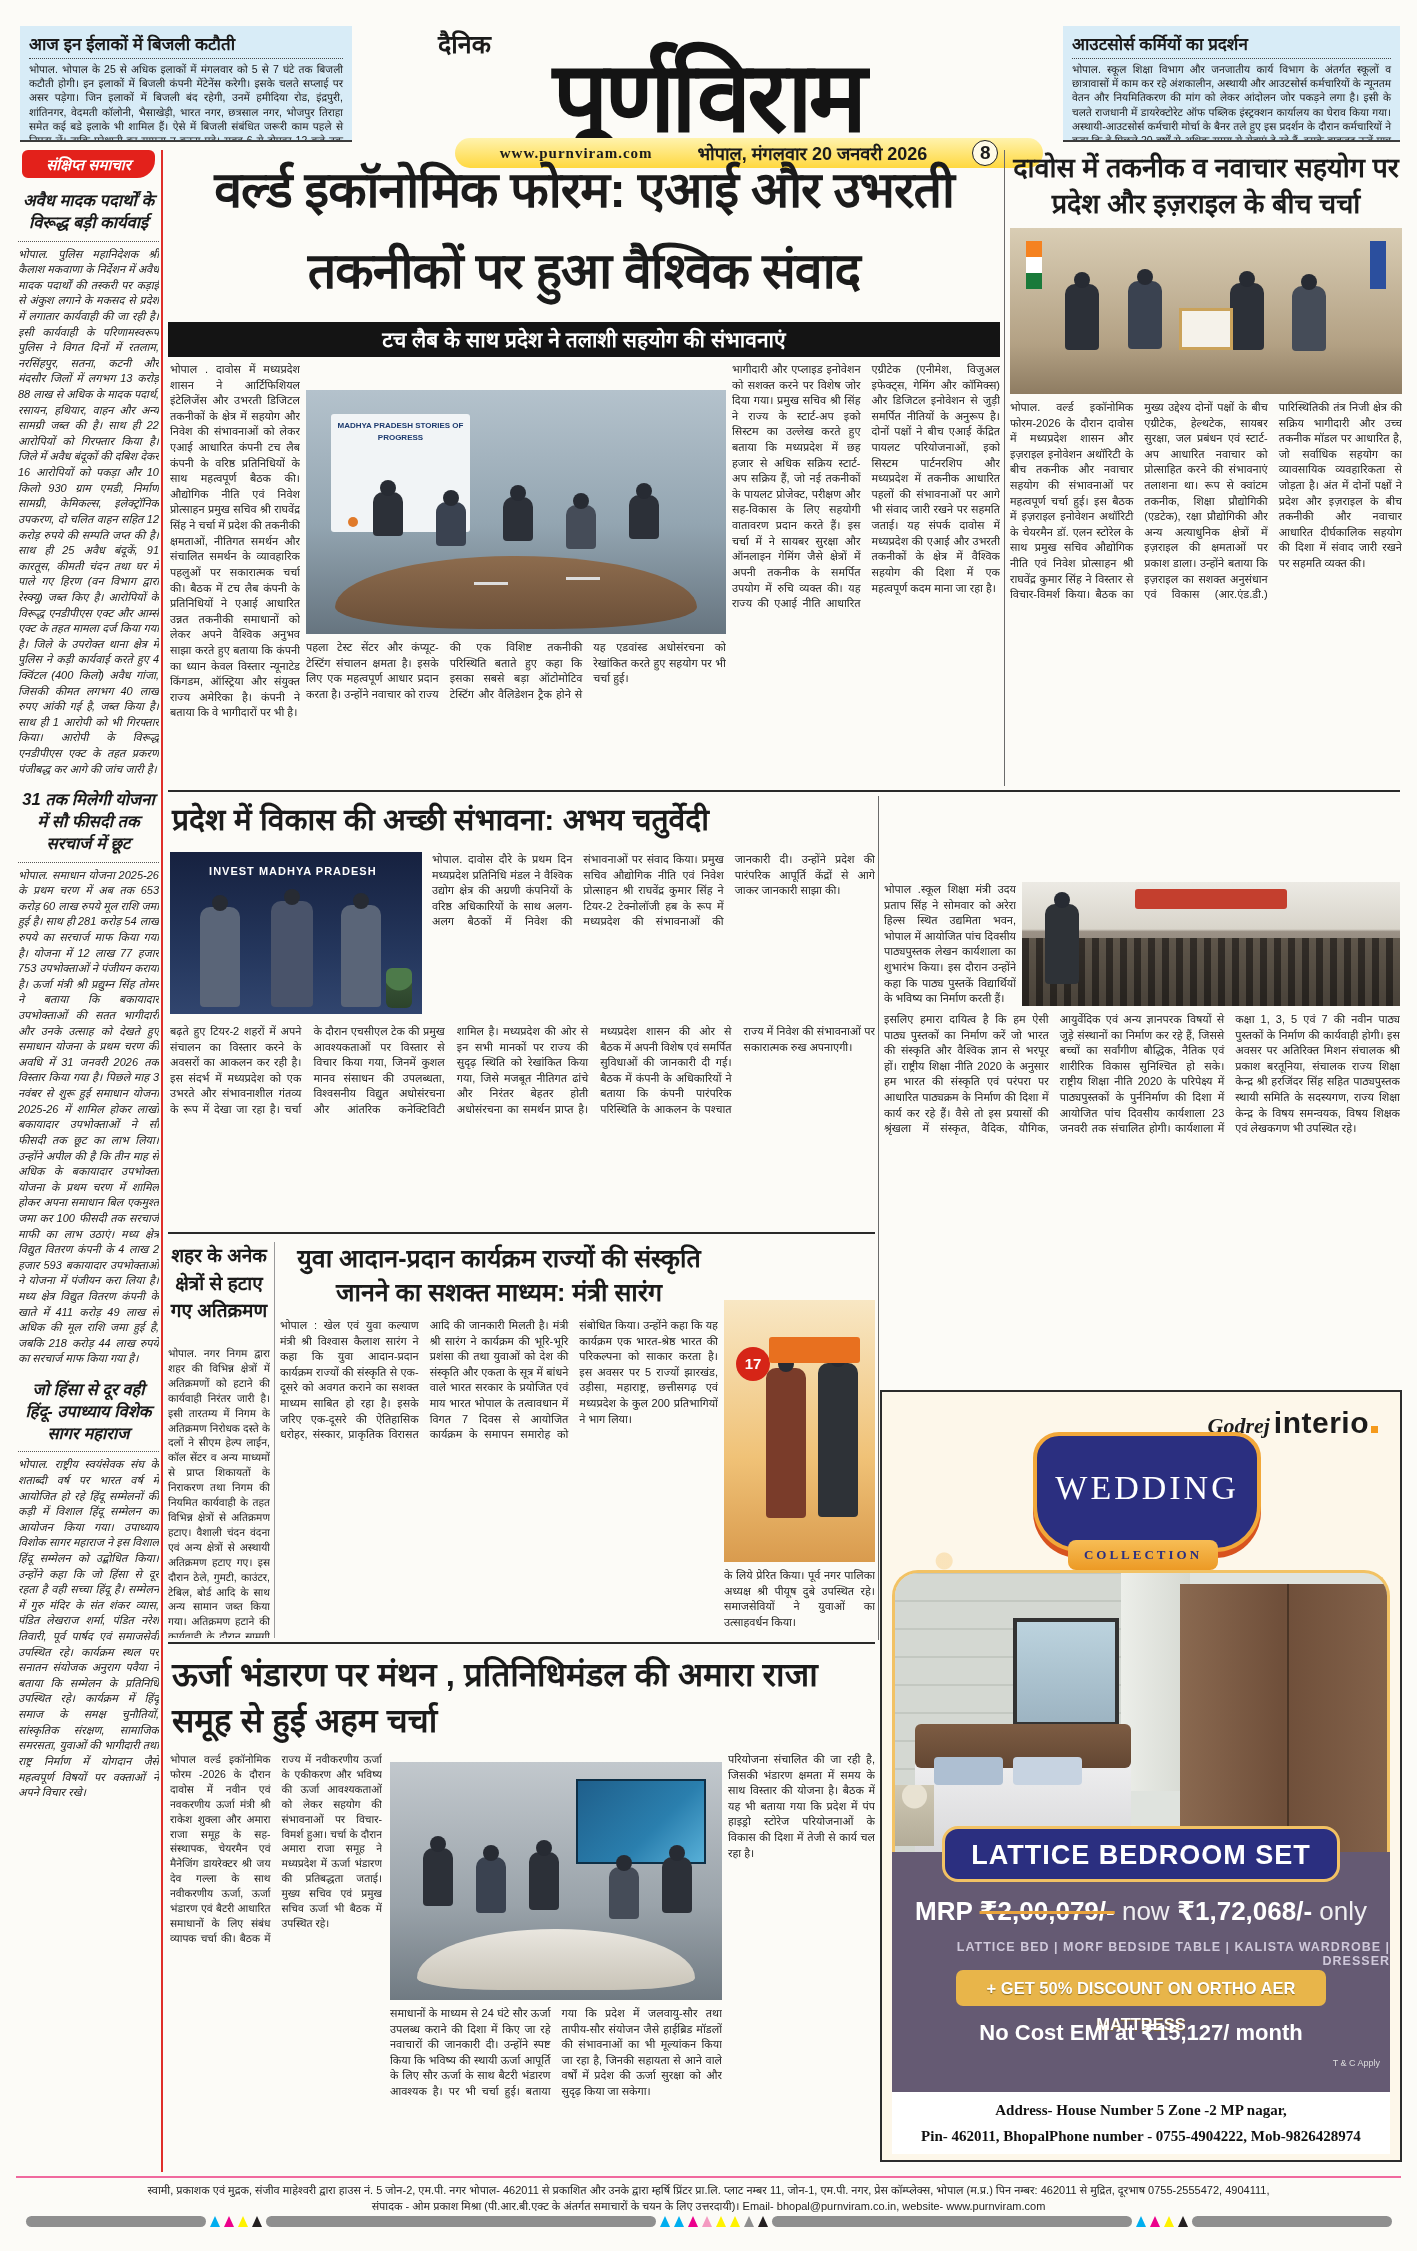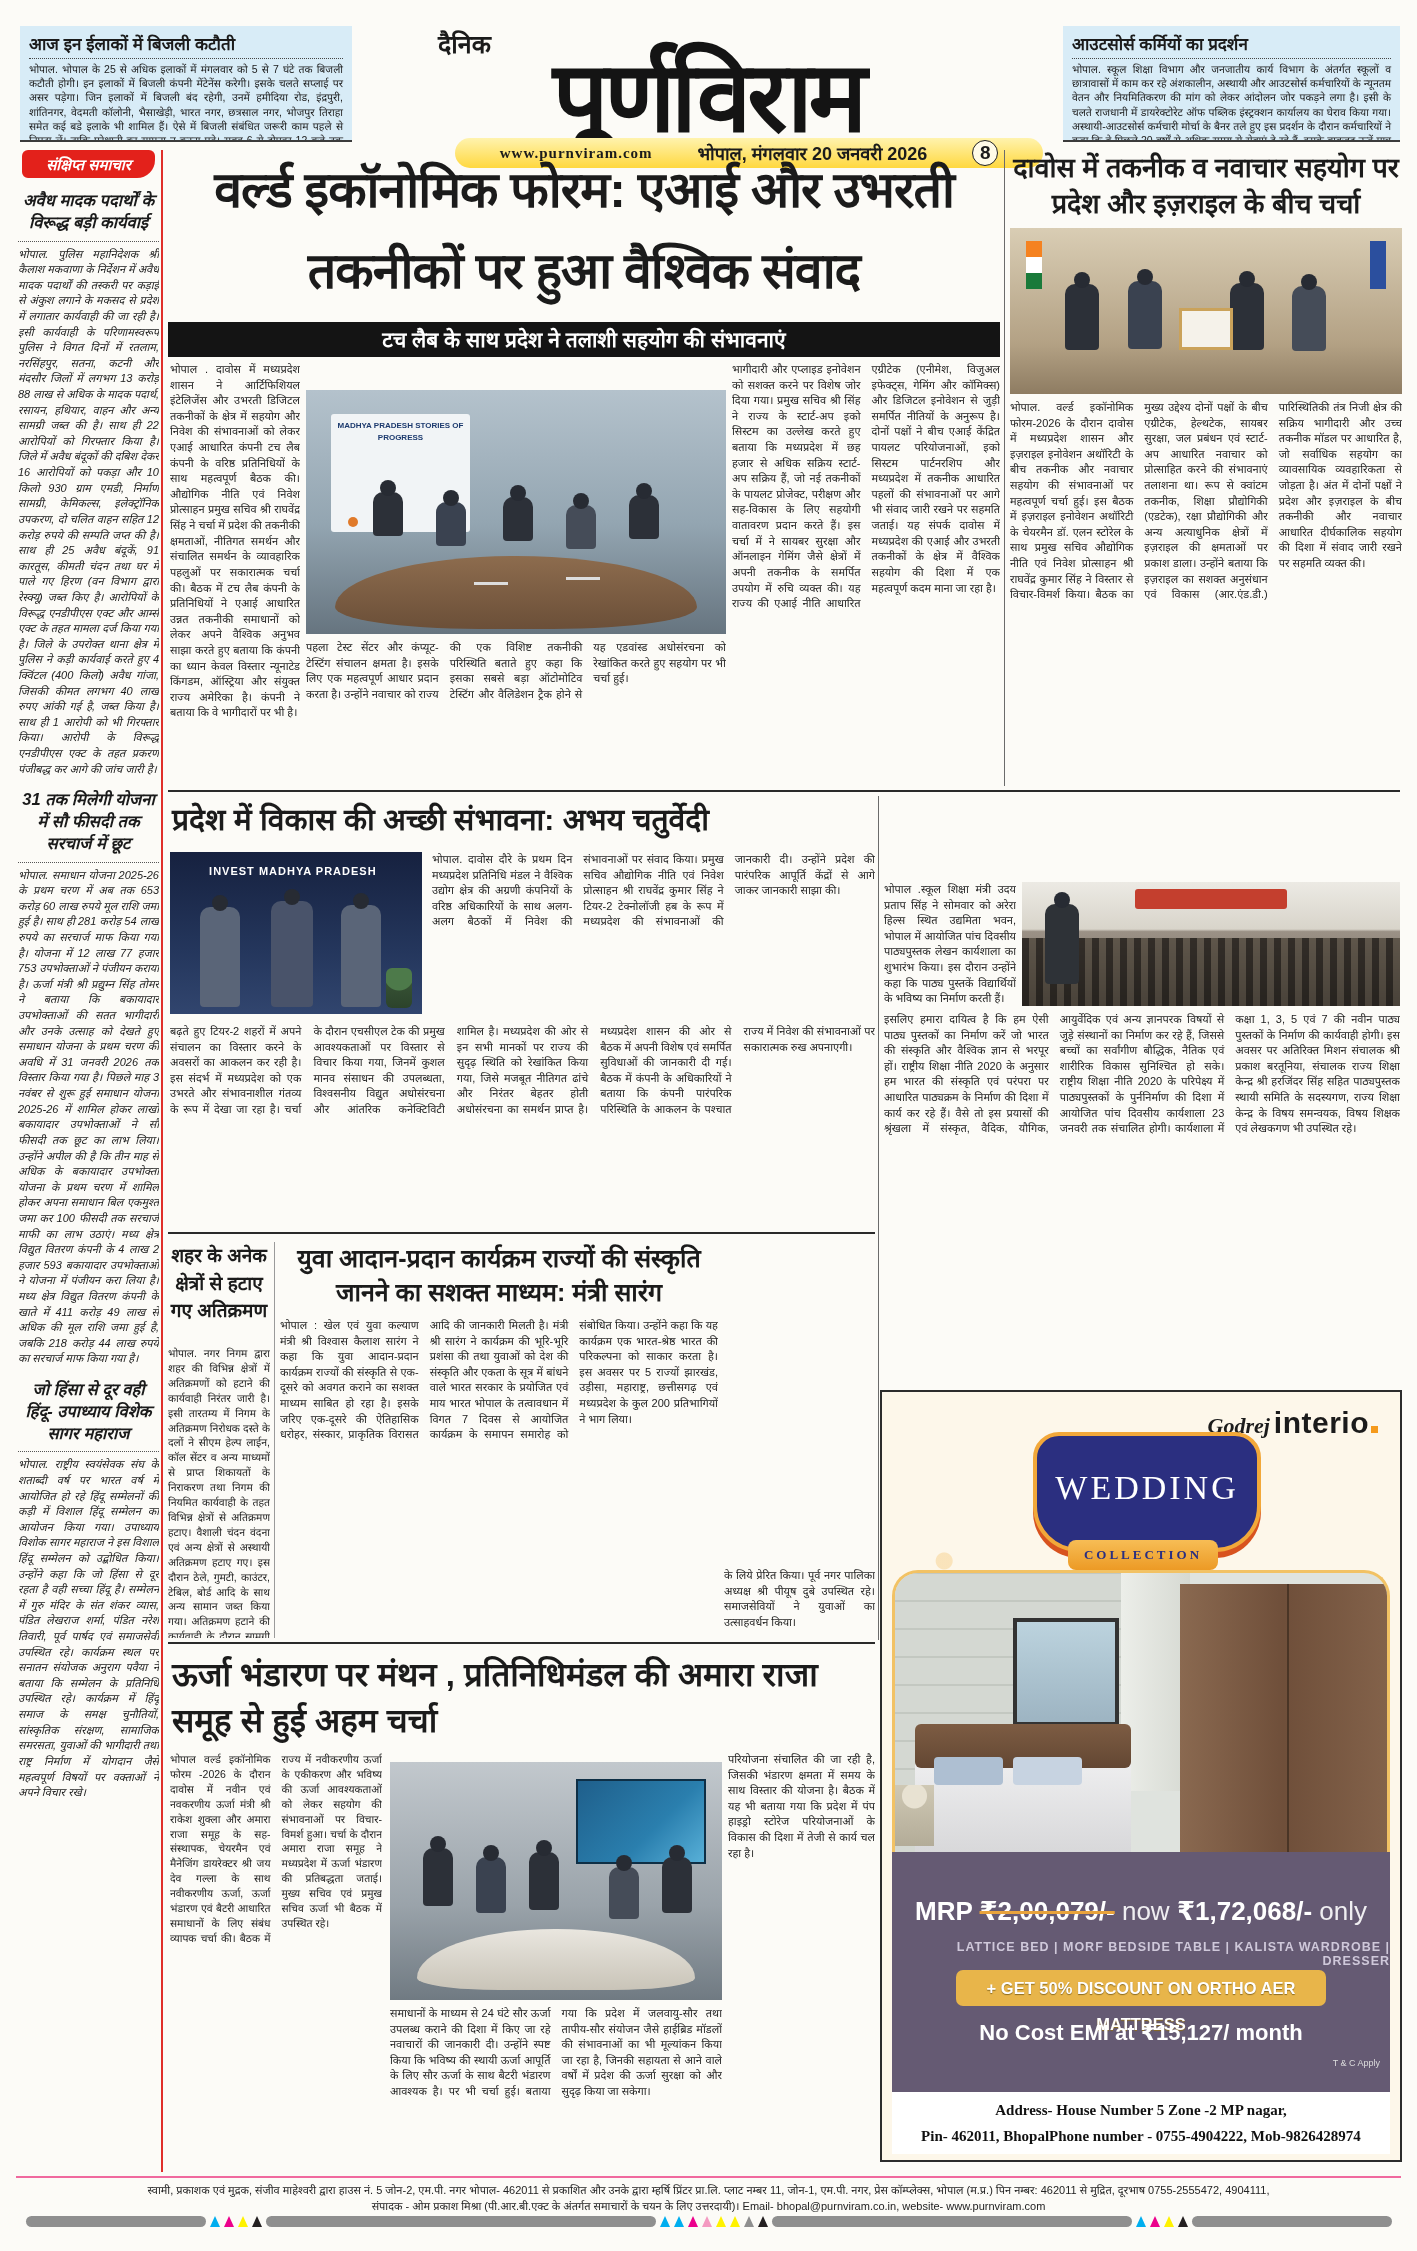--- a/index.html
+++ b/index.html
@@ -186,20 +186,26 @@
   <div class="news cols3" style="left:884px;top:1012px;width:516px;height:372px;">इसलिए हमारा दायित्व है कि हम ऐसी पाठ्य पुस्तकों का निर्माण करें जो भारत की संस्कृति और वैश्विक ज्ञान से भरपूर हों। राष्ट्रीय शिक्षा नीति 2020 के अनुसार हम भारत की संस्कृति एवं परंपरा पर आधारित पाठ्यक्रम के निर्माण की दिशा में कार्य कर रहे हैं। वैसे तो इस प्रयासों की श्रृंखला में संस्कृत, वैदिक, यौगिक, आयुर्वेदिक एवं अन्य ज्ञानपरक विषयों से जुड़े संस्थानों का निर्माण कर रहे हैं, जिससे बच्चों का सर्वांगीण बौद्धिक, नैतिक एवं शारीरिक विकास सुनिश्चित हो सके। राष्ट्रीय शिक्षा नीति 2020 के परिपेक्ष्य में पाठ्यपुस्तकों के पुर्ननिर्माण की दिशा में आयोजित पांच दिवसीय कार्यशाला 23 जनवरी तक संचालित होगी। कार्यशाला में कक्षा 1, 3, 5 एवं 7 की नवीन पाठ्य पुस्तकों के निर्माण की कार्यवाही होगी। इस अवसर पर अतिरिक्त मिशन संचालक श्री प्रकाश बरतूनिया, संचालक राज्य शिक्षा केन्द्र श्री हरजिंदर सिंह सहित पाठ्यपुस्तक स्थायी समिति के सदस्यगण, राज्य शिक्षा केन्द्र के विषय समन्वयक, विषय शिक्षक एवं लेखकगण भी उपस्थित रहे।</div>
 
   <div class="hrule" style="left:168px;top:1232px;width:707px;"></div>
 
   <div class="abs h19c" style="left:168px;top:1242px;width:102px;">शहर के अनेक क्षेत्रों से हटाए गए अतिक्रमण</div>
   <div class="news" style="left:168px;top:1346px;width:102px;height:292px;font-size:10.5px;">भोपाल. नगर निगम द्वारा शहर की विभिन्न क्षेत्रों में अतिक्रमणों को हटाने की कार्यवाही निरंतर जारी है। इसी तारतम्य में निगम के अतिक्रमण निरोधक दस्ते के दलों ने सीएम हेल्प लाईन, कॉल सेंटर व अन्य माध्यमों से प्राप्त शिकायतों के निराकरण तथा निगम की नियमित कार्यवाही के तहत विभिन्न क्षेत्रों से अतिक्रमण हटाए। वैशाली चंदन वंदना एवं अन्य क्षेत्रों से अस्थायी अतिक्रमण हटाए गए। इस दौरान ठेले, गुमटी, काउंटर, टेबिल, बोर्ड आदि के साथ अन्य सामान जब्त किया गया। अतिक्रमण हटाने की कार्यवाही के दौरान सामग्री जब्त कर वाहन चालान 13 ठेले विभिन्न प्रकार की सामग्री जब्त की गई।</div>
   <div class="vline" style="left:274px;top:1242px;height:396px;background:#9a9a9a;"></div>
 
   <div class="abs h26c" style="left:280px;top:1242px;width:438px;">युवा आदान-प्रदान कार्यक्रम राज्यों की संस्कृति जानने का सशक्त माध्यम: मंत्री सारंग</div>
   <div class="news cols3" style="left:280px;top:1318px;width:438px;height:320px;">भोपाल : खेल एवं युवा कल्याण मंत्री श्री विश्वास कैलाश सारंग ने कहा कि युवा आदान-प्रदान कार्यक्रम राज्यों की संस्कृति से एक-दूसरे को अवगत कराने का सशक्त माध्यम साबित हो रहा है। इसके जरिए एक-दूसरे की ऐतिहासिक धरोहर, संस्कार, प्राकृतिक विरासत आदि की जानकारी मिलती है। मंत्री श्री सारंग ने कार्यक्रम की भूरि-भूरि प्रशंसा की तथा युवाओं को देश की संस्कृति और एकता के सूत्र में बांधने वाले भारत सरकार के प्रयोजित एवं माय भारत भोपाल के तत्वावधान में विगत 7 दिवस से आयोजित कार्यक्रम के समापन समारोह को संबोधित किया। उन्होंने कहा कि यह कार्यक्रम एक भारत-श्रेष्ठ भारत की परिकल्पना को साकार करता है। इस अवसर पर 5 राज्यों झारखंड, उड़ीसा, महाराष्ट्र, छत्तीसगढ़ एवं मध्यप्रदेश के कुल 200 प्रतिभागियों ने भाग लिया।</div>
+  <div class="photo" style="left:724px;top:1300px;width:151px;height:262px;background:linear-gradient(180deg,#f8e7c4,#f0c277 60%,#d99b4e);">
+    <div class="abs" style="left:8%;top:18%;width:34px;height:34px;border-radius:50%;background:#d62517;color:#fff;font-weight:800;font-size:15px;text-align:center;line-height:34px;">17</div>
+    <div class="sil" style="left:28%;top:26%;width:40px;height:150px;background:#7a3c2a;"></div>
+    <div class="sil" style="left:62%;top:24%;width:40px;height:154px;background:#2e3237;"></div>
+    <div class="abs" style="left:30%;top:14%;width:60%;height:10%;background:#e8701f;border-radius:3px;"></div>
+  </div>
   <div class="news" style="left:724px;top:1568px;width:151px;height:70px;">के लिये प्रेरित किया। पूर्व नगर पालिका अध्यक्ष श्री पीयूष दुबे उपस्थित रहे। समाजसेवियों ने युवाओं का उत्साहवर्धन किया।</div>
 
   <div class="hrule" style="left:168px;top:1642px;width:707px;"></div>
 
   <div class="abs h33" style="left:172px;top:1652px;width:680px;">ऊर्जा भंडारण पर मंथन , प्रतिनिधिमंडल की अमारा राजा समूह से हुई अहम चर्चा</div>
   <div class="news cols2" style="left:170px;top:1752px;width:212px;height:418px;font-size:10.5px;">भोपाल वर्ल्ड इकॉनोमिक फोरम -2026 के दौरान दावोस में नवीन एवं नवकरणीय ऊर्जा मंत्री श्री राकेश शुक्ला और अमारा राजा समूह के सह-संस्थापक, चेयरमैन एवं मैनेजिंग डायरेक्टर श्री जय देव गल्ला के साथ नवीकरणीय ऊर्जा, ऊर्जा भंडारण एवं बैटरी आधारित समाधानों के लिए संबंध व्यापक चर्चा की। बैठक में राज्य में नवीकरणीय ऊर्जा के एकीकरण और भविष्य की ऊर्जा आवश्यकताओं को लेकर सहयोग की संभावनाओं पर विचार-विमर्श हुआ। चर्चा के दौरान अमारा राजा समूह ने मध्यप्रदेश में ऊर्जा भंडारण की प्रतिबद्धता जताई। मुख्य सचिव एवं प्रमुख सचिव ऊर्जा भी बैठक में उपस्थित रहे।</div>
   <div class="photo" style="left:390px;top:1762px;width:332px;height:238px;background:linear-gradient(180deg,#c2c8cd,#9aa3aa 60%,#707a82);">
     <div class="abs" style="left:56%;top:7%;width:38%;height:34%;background:linear-gradient(135deg,#1f5f8b,#2a7fae 60%,#58b0d8);border:2px solid #0e2f46;"></div>
     <div class="abs" style="left:8%;bottom:4%;width:84%;height:26%;background:linear-gradient(#e9e6df,#c9c4b8);border-radius:50% 50% 30% 30%/80% 80% 20% 20%;"></div>
     <div class="sil" style="left:10%;top:36%;width:30px;height:58px;"></div>
@@ -225,20 +231,21 @@
       <div class="abs" style="left:46%;top:0;width:14%;height:78%;background:linear-gradient(90deg,#eceee9,#d6d9d2);"></div>
       <div class="abs" style="right:0;top:4%;width:42%;height:96%;background:linear-gradient(90deg,#8a6950,#6f4f3a 50%,#83624a);"></div>
       <div class="abs" style="right:20%;top:4%;width:2px;height:96%;background:#4a3526;"></div>
       <div class="abs" style="left:4%;bottom:0;width:44%;height:34%;background:linear-gradient(#efeff0,#d8d8da);border-radius:8px 8px 0 0;"></div>
       <div class="abs" style="left:4%;bottom:30%;width:44%;height:16%;background:linear-gradient(#7d5c43,#634733);border-radius:6px;"></div>
       <div class="abs" style="left:8%;bottom:24%;width:14%;height:10%;background:#aebfd2;border-radius:4px;"></div>
       <div class="abs" style="left:24%;bottom:24%;width:14%;height:10%;background:#c7d3e1;border-radius:4px;"></div>
       <div class="abs" style="left:0;bottom:2%;width:8%;height:22%;background:radial-gradient(circle at 50% 18%,#e8e2d2 12px,transparent 13px),linear-gradient(#cfc8b4,#b3ac98);"></div>
     </div>
     <div class="ad-purple">
+      <div class="prod-banner">LATTICE BEDROOM SET</div>
       <div class="mrp">
         <span>MRP</span>
         <span class="old">₹2,00,079/-</span>
         <span class="soft">now</span>
         <span>₹1,72,068/-</span>
         <span class="soft">only</span>
       </div>
       <div class="feat">LATTICE BED | MORF BEDSIDE TABLE | KALISTA WARDROBE | DRESSER</div>
       <div class="pill">+ GET 50% DISCOUNT ON ORTHO AER MATTRESS</div>
       <div class="emi">No Cost EMI at ₹15,127/ month</div>

